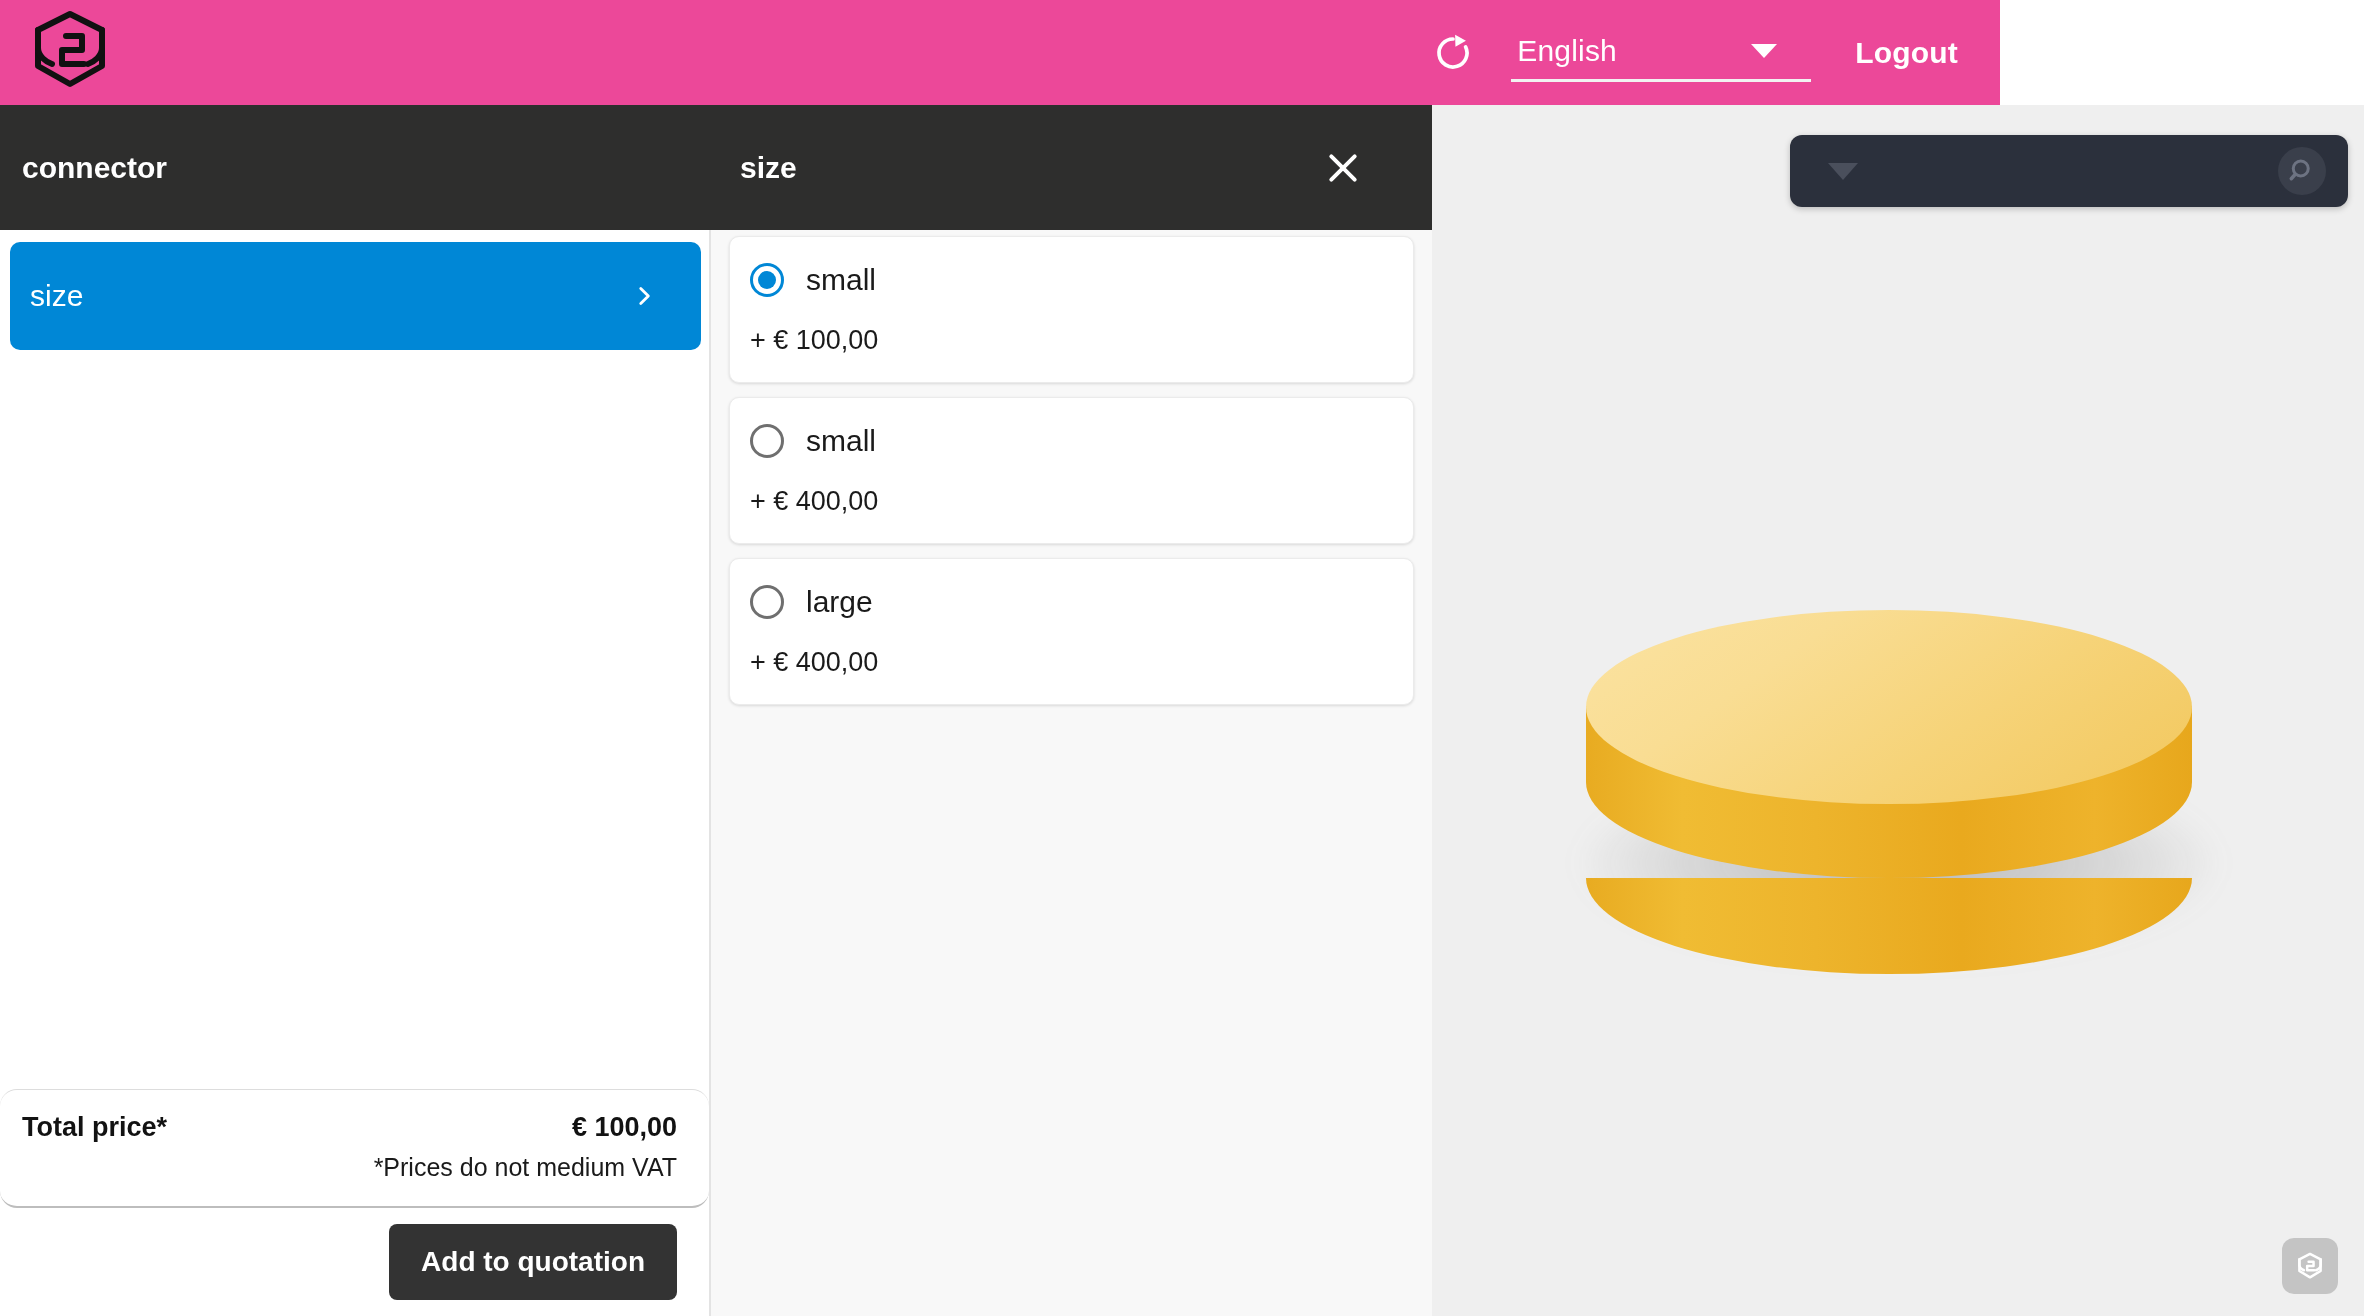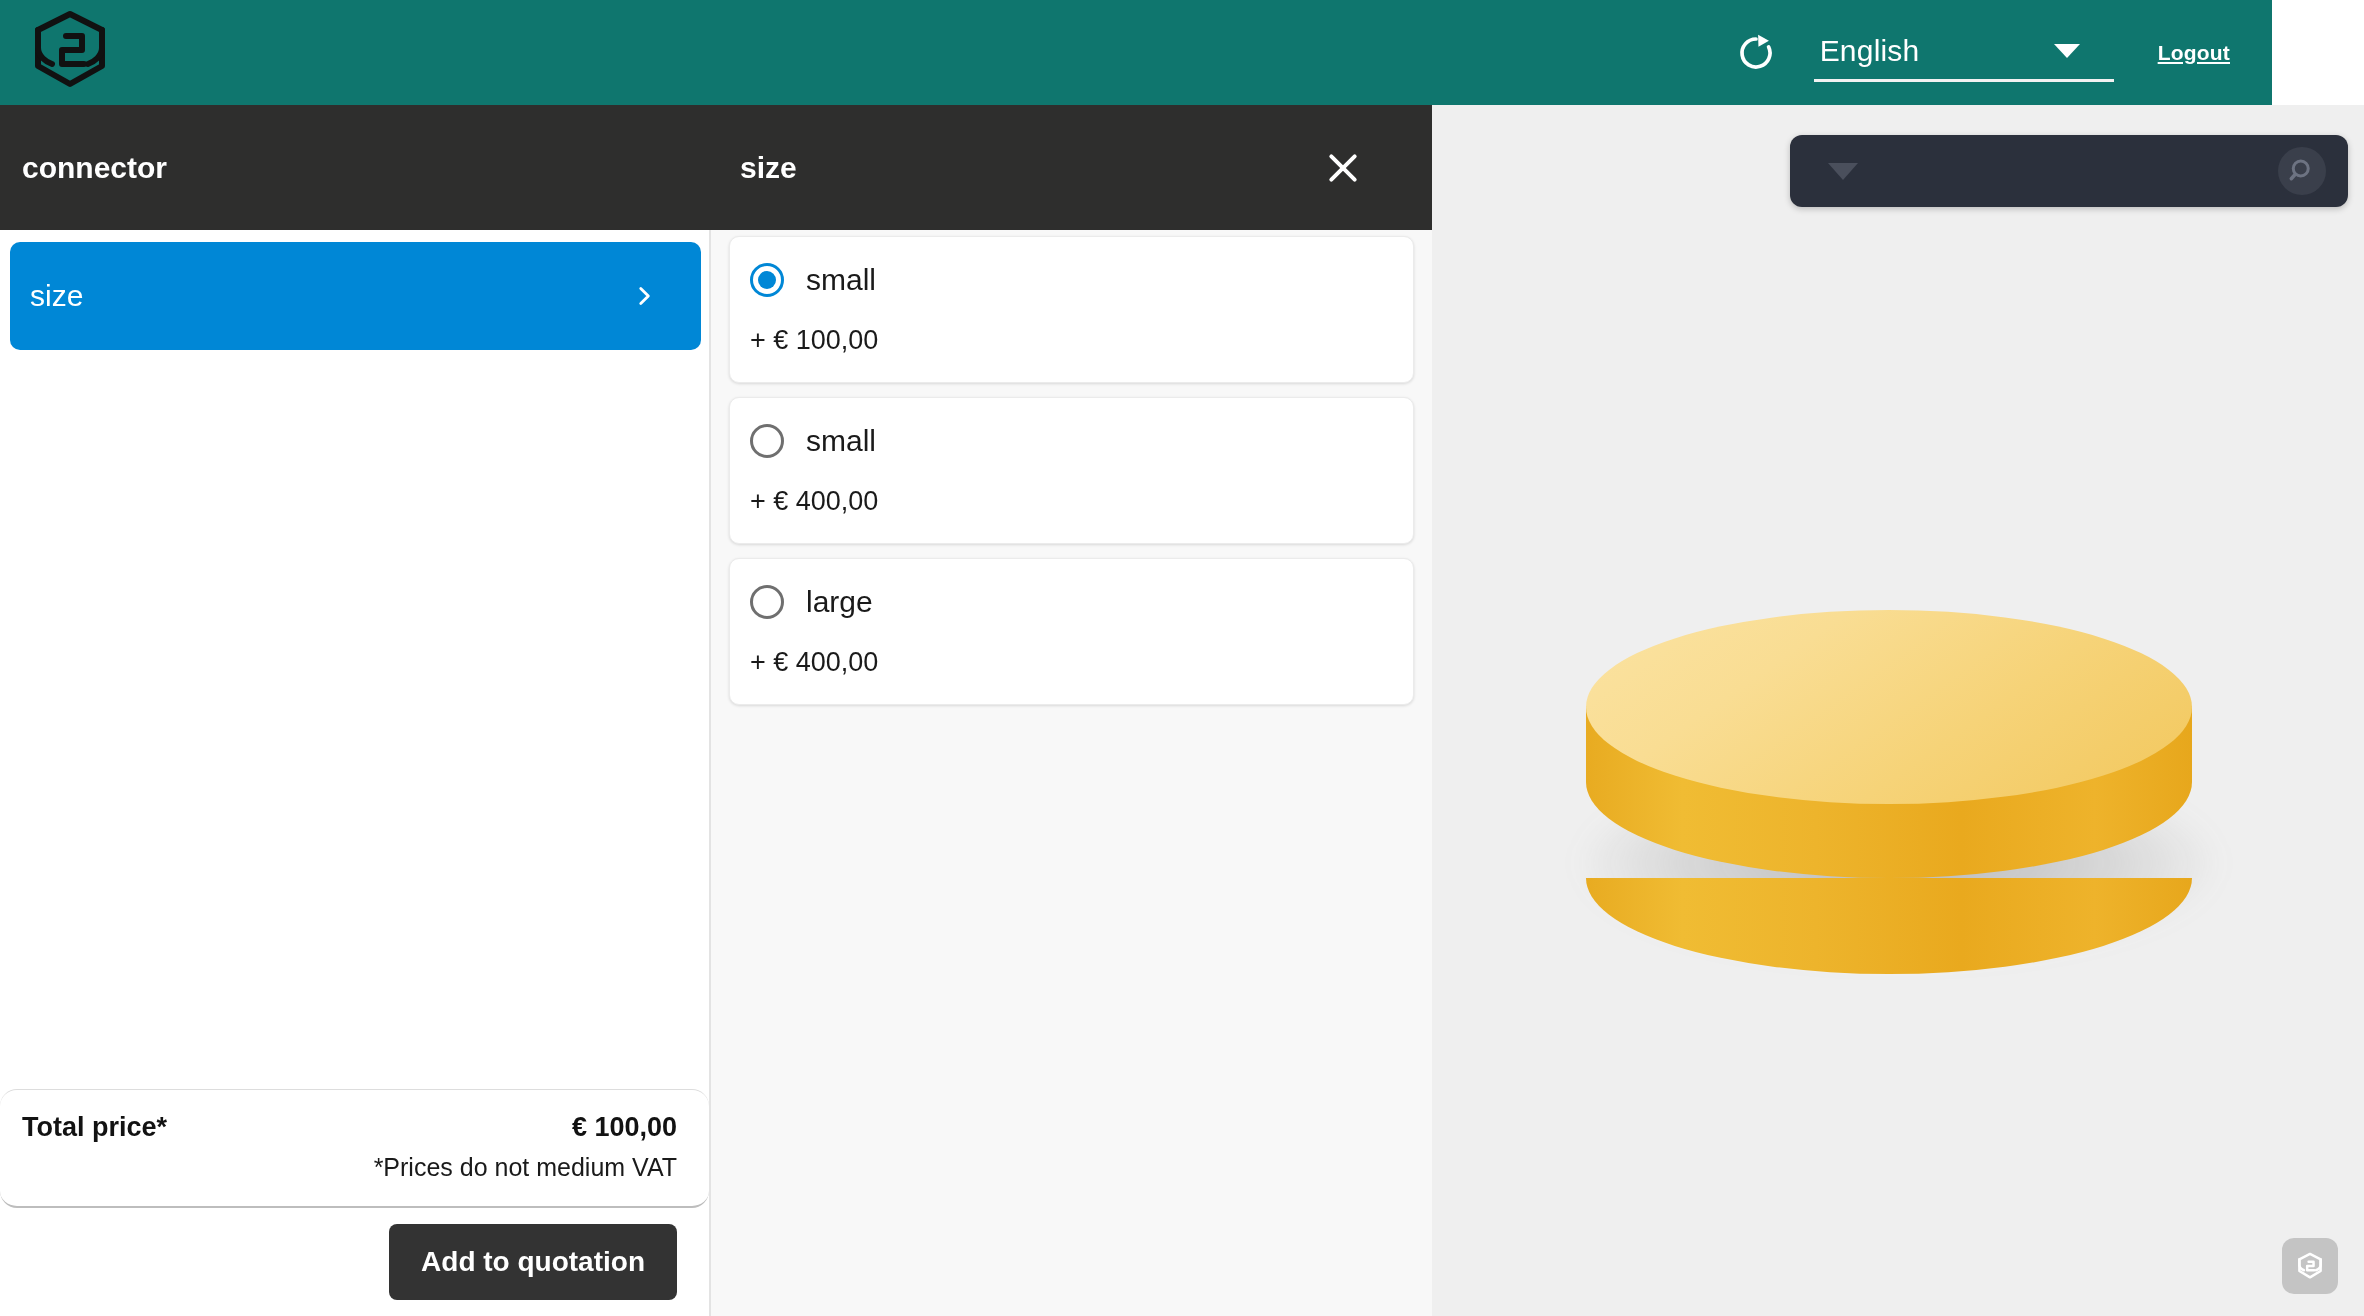--- a/index.html
+++ b/index.html
@@ -15,23 +15,23 @@
   #app {
     position: relative;
     width: 2364px;
     height: 1316px;
   }
 
   
   .topbar {
     position: absolute;
     left: 0; top: 0;
-    width: 2272px;
+    width: 2000px;
     height: 105px;
-    background: #0f766e;
+    background: #ec4899;
     z-index: 20;
   }
 
   .logo-wrap {
     position: absolute;
     left: 22px; top: 2px;
     width: 96px; height: 96px;
   }
   .logo-wrap svg { display: block; }
 
@@ -73,26 +73,25 @@
     top: 50%;
     transform: translateY(-50%);
     width: 0; height: 0;
     border-left: 13px solid transparent;
     border-right: 13px solid transparent;
     border-top: 14px solid #ffffff;
   }
 
   .logout-btn {
     color: #ffffff;
-    font-size: 21px;
+    font-size: 30px;
     font-weight: bold;
     cursor: pointer;
     letter-spacing: 0.2px;
     padding: 6px 2px;
-    text-decoration: underline;
   }
 
   
   .subheader {
     position: absolute;
     left: 0; top: 105px;
     width: 1432px;
     height: 125px;
     background: #2e2e2d;
     z-index: 15;

